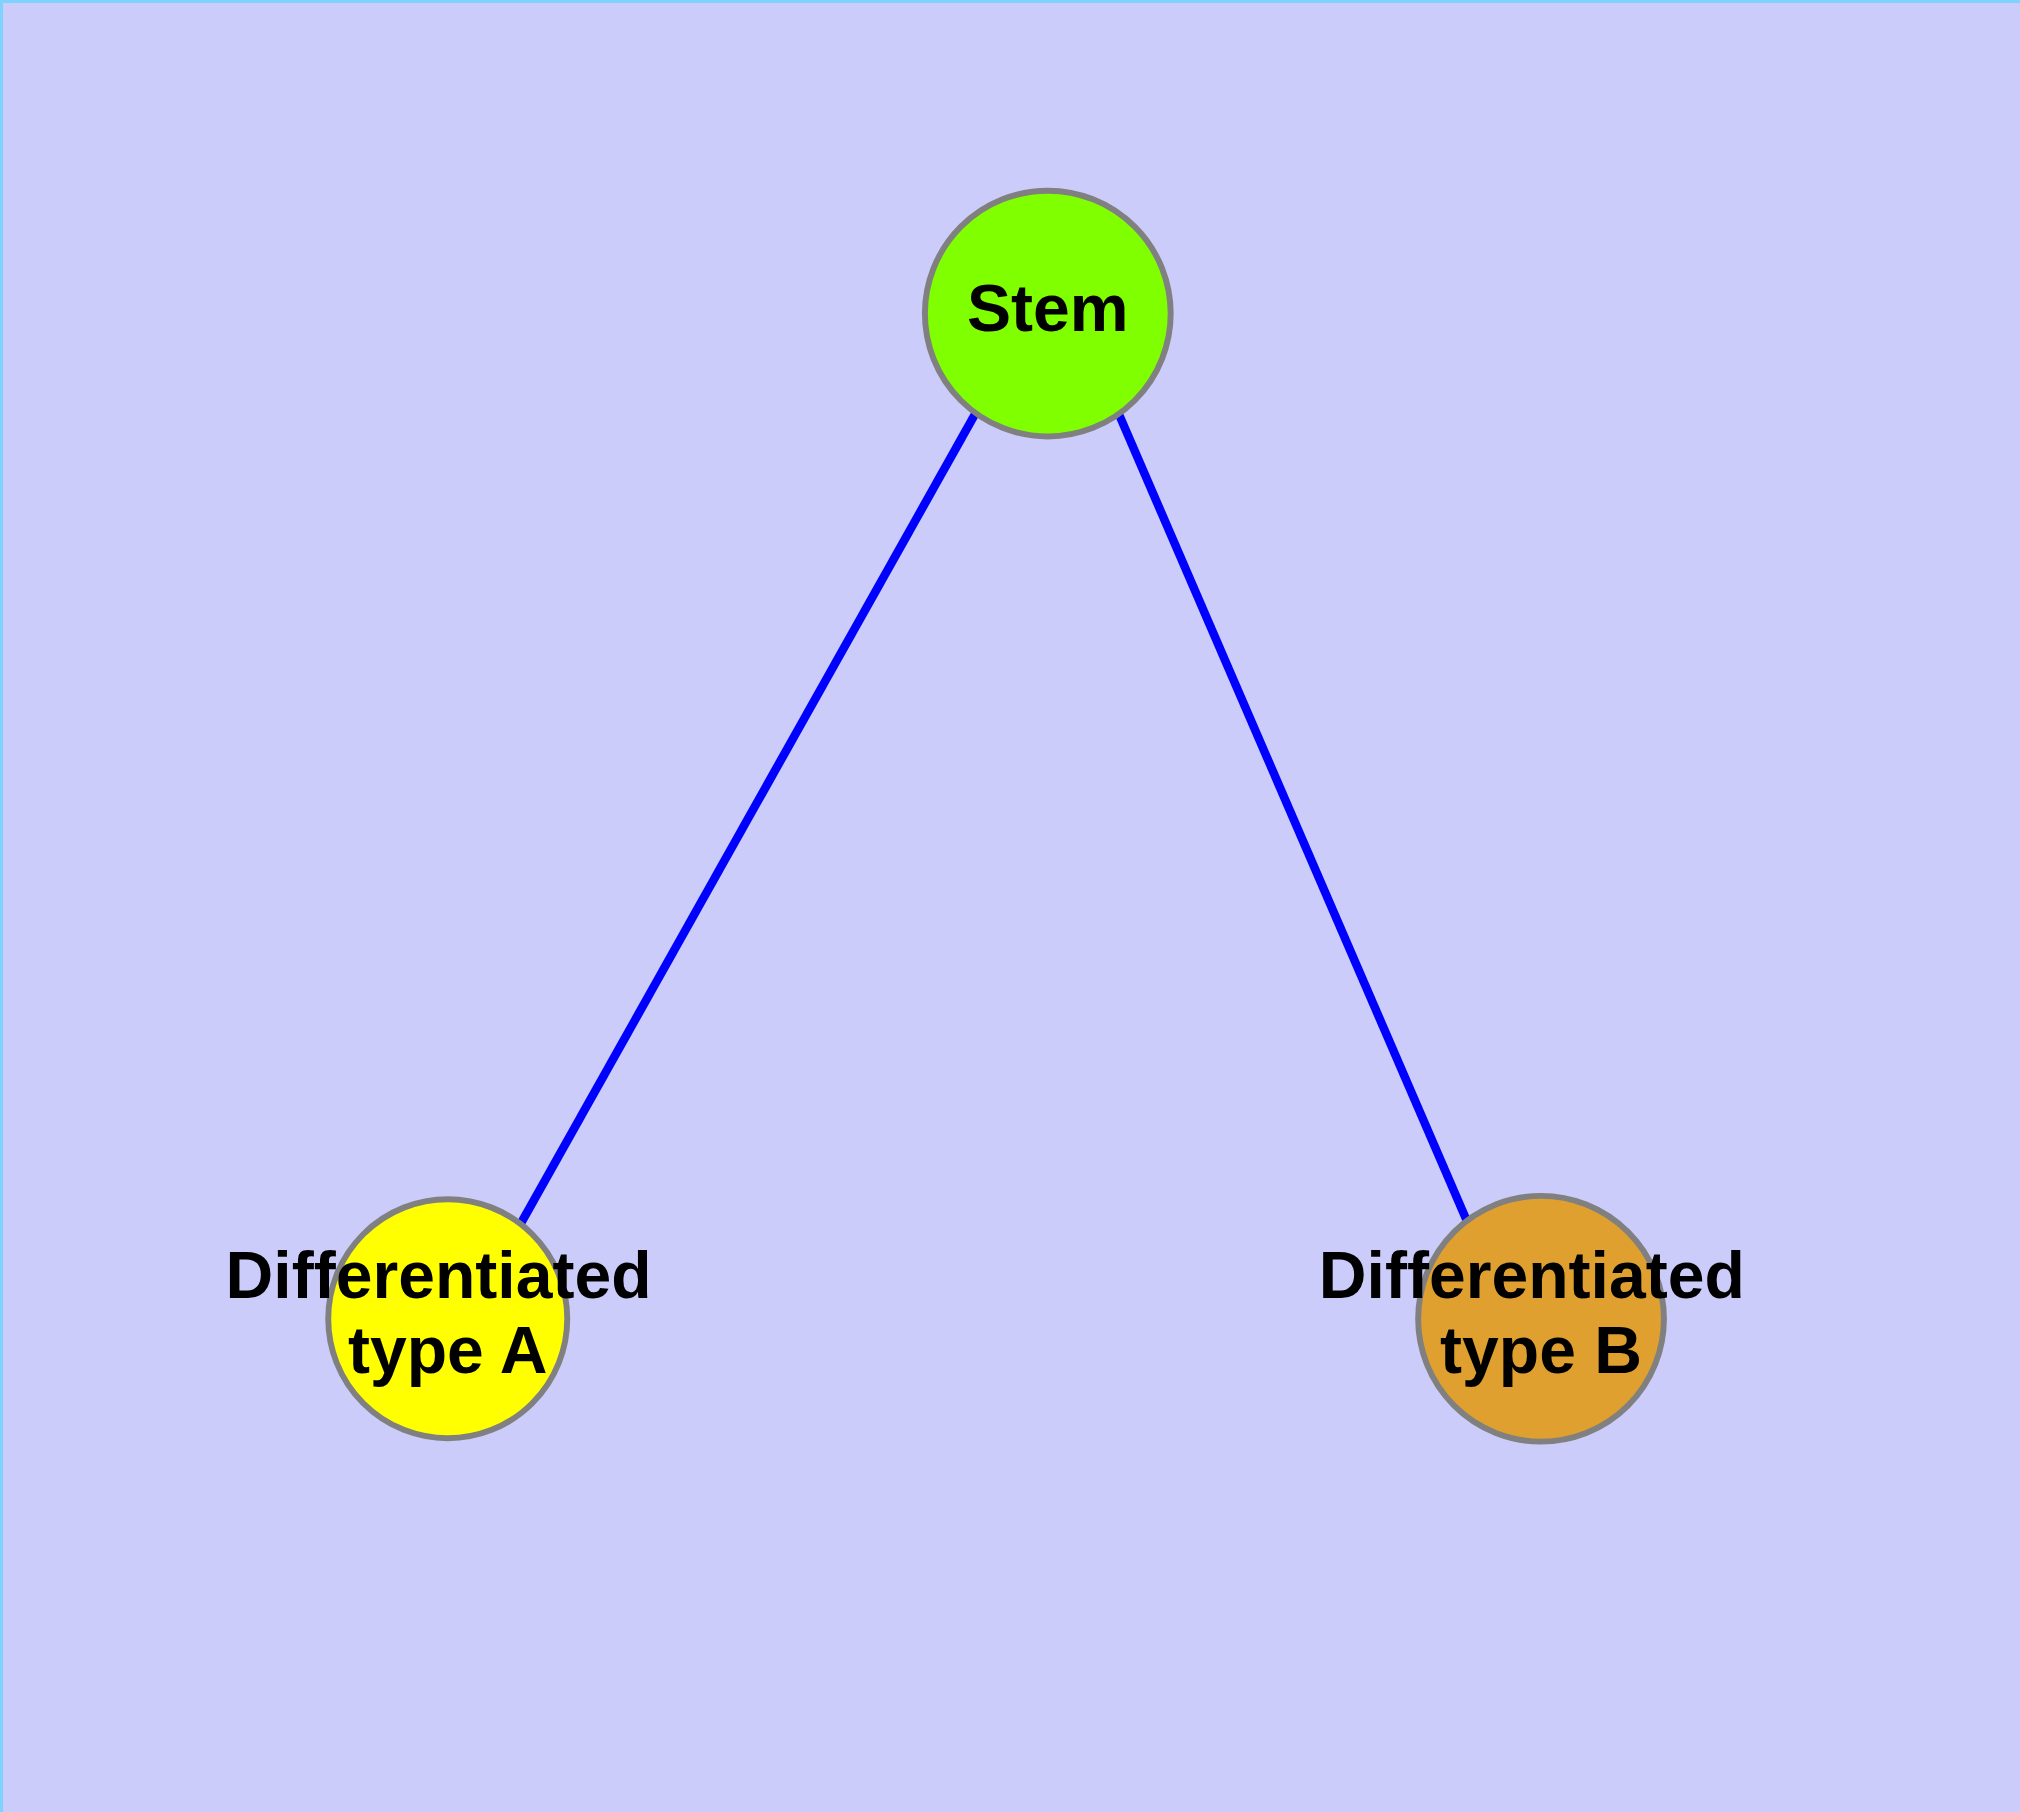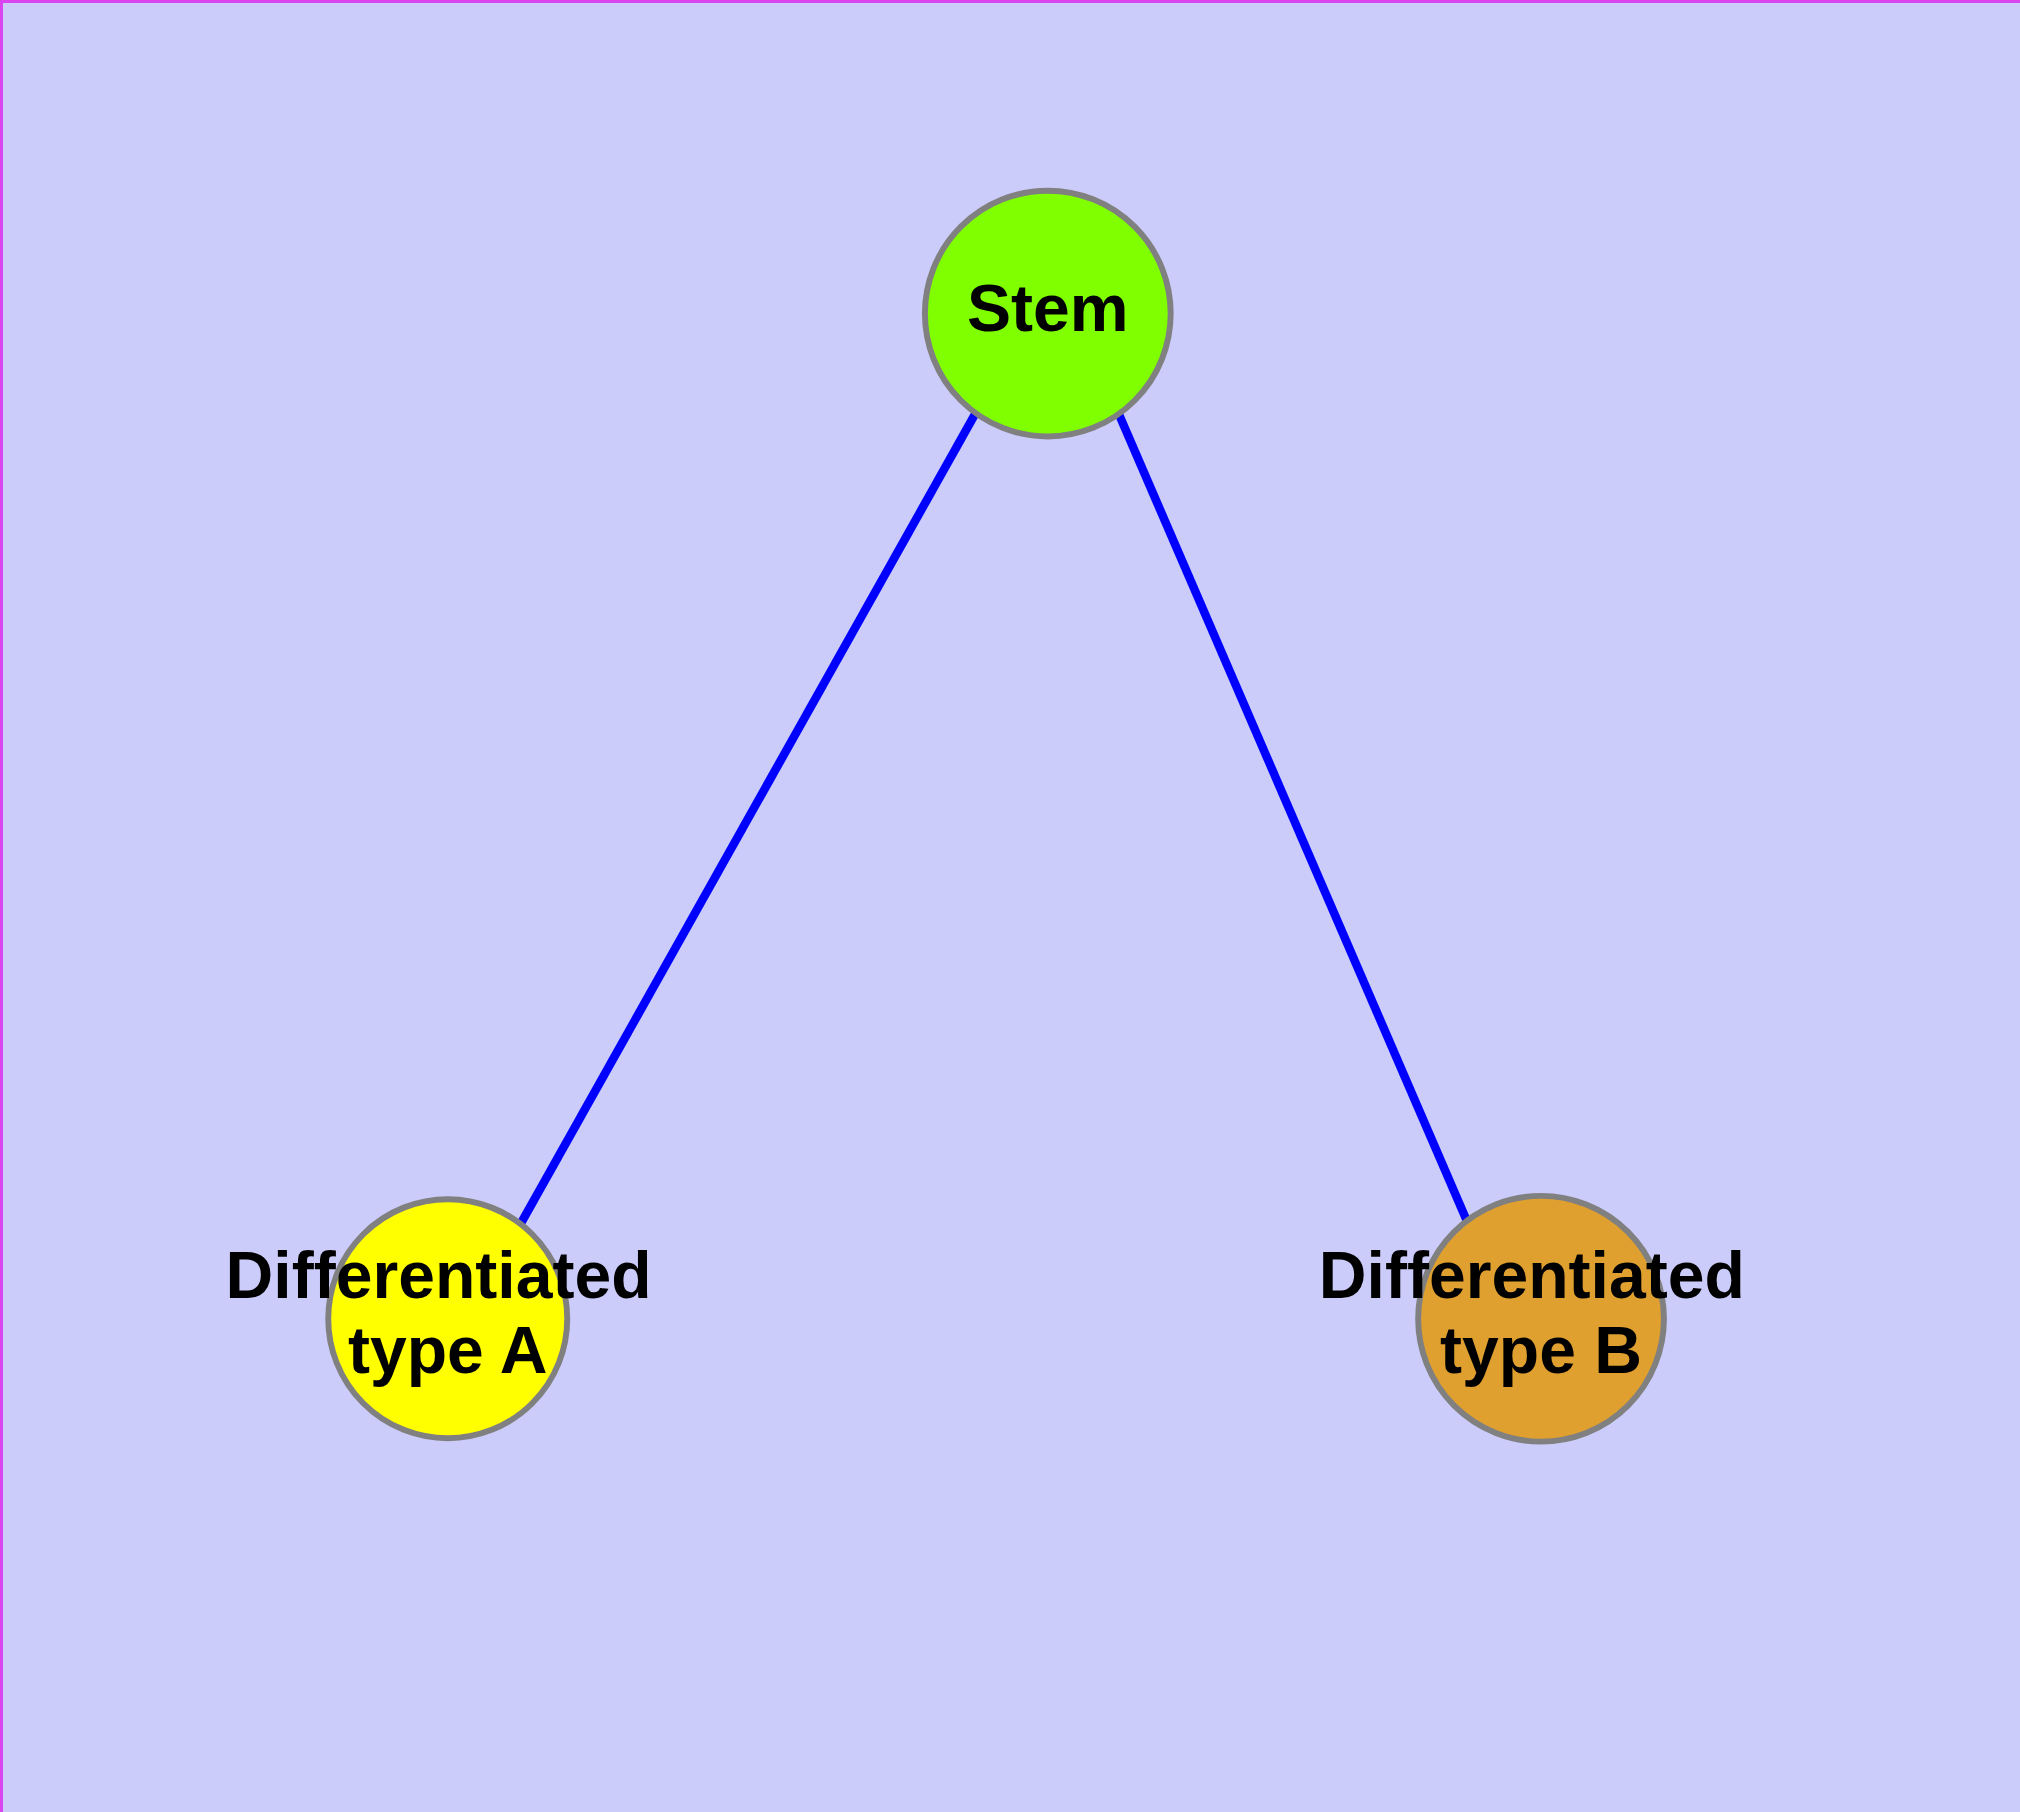--- a/index.html
+++ b/index.html
@@ -10,21 +10,21 @@
   body {
     width: 2021px;
     height: 1812px;
     overflow: hidden;
     font-family: "Liberation Sans", sans-serif;
   }
   #canvas {
     position: relative;
     width: 2021px;
     height: 1812px;
-    background: #d946ef;
+    background: #7dd3fc;
   }
   #plot-area {
     position: absolute;
     left: 3.4px;
     top: 2.5px;
     width: 2017px;
     height: 1810px;
     background: #ccccfb;
     overflow: hidden;
   }

